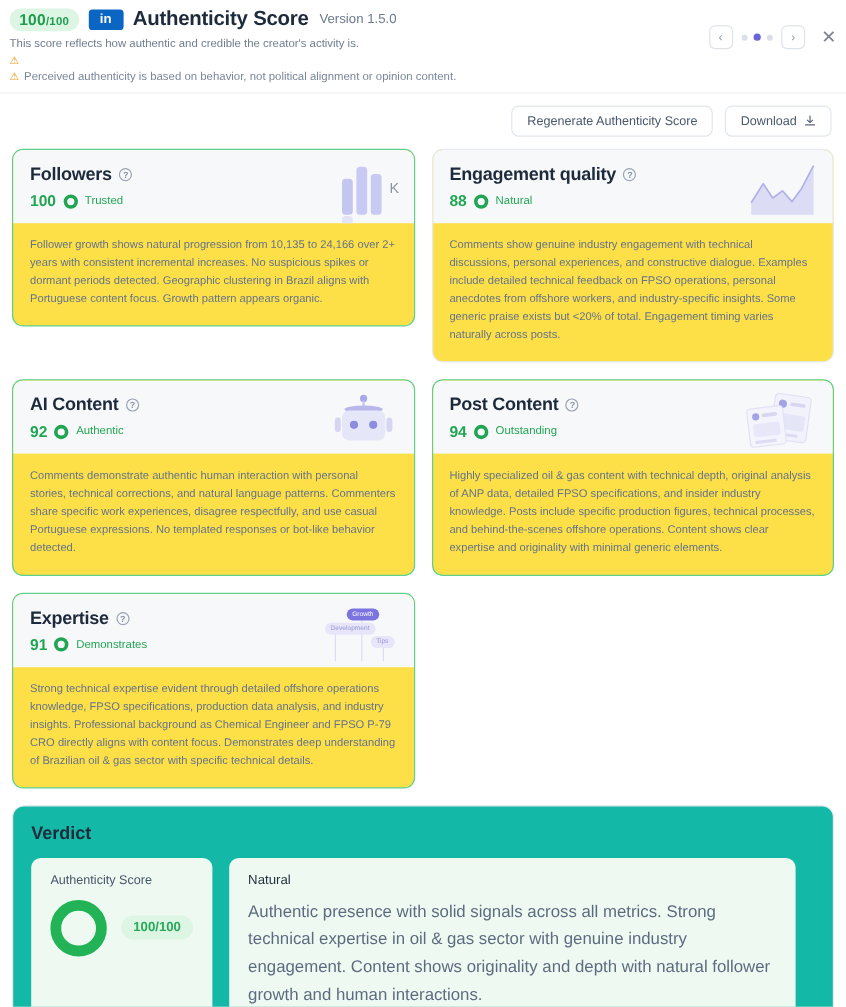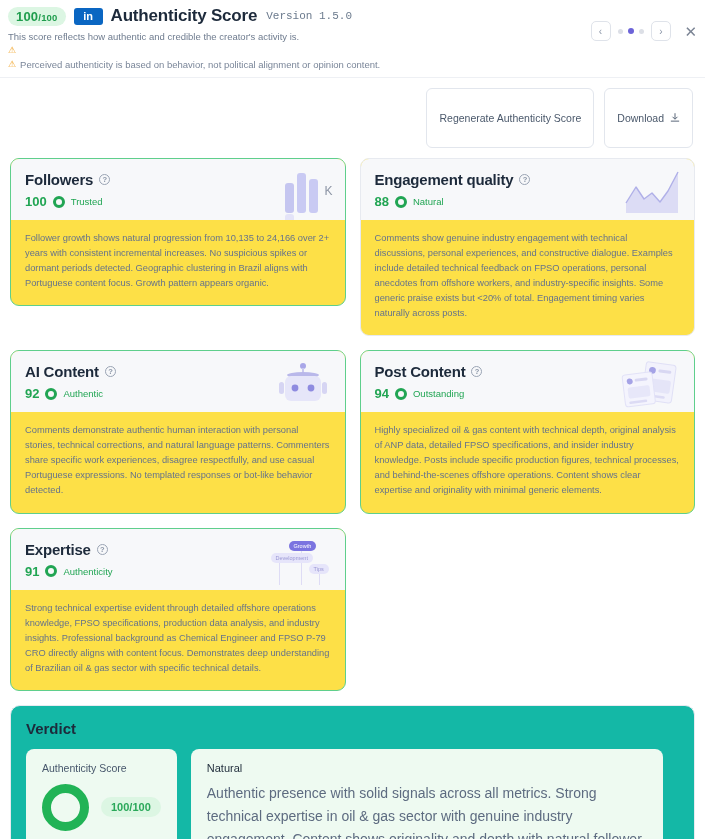--- a/index.html
+++ b/index.html
@@ -28,21 +28,21 @@
   }
   .score-pill .denom { font-size: 9.5px; font-weight: 700; }
   .li-icon {
     width: 29px; height: 17px; border-radius: 3px;
     background: #0a66c2; color: #fff;
     font-size: 11px; font-weight: 700;
     display: flex; align-items: center; justify-content: center;
     font-family: "Liberation Sans", sans-serif;
   }
   .app-title { font-size: 17px; font-weight: 700; color: #1d2a3b; letter-spacing: -.2px; }
-  .app-version { font-size: 11px; color: #6b7a8d; font-weight: 400; margin-left: 1px; font-family: Liberation Mono, monospace; }
+  .app-version { font-size: 11px; color: #6b7a8d; font-weight: 400; margin-left: 1px; }
   .subtitle { font-size: 9.5px; color: #6f7c8f; margin-top: 5px; }
   .warn-line {
     font-size: 9.5px; color: #7a8699; margin-top: 4px;
     display: flex; align-items: center; gap: 4px;
   }
   .warn-ico { color: #f0a020; font-size: 9px; line-height: 1; }
 
   .pager {
     position: absolute; right: 34px; top: 21px;
     display: flex; align-items: center; gap: 7px;
@@ -61,21 +61,21 @@
     font-weight: 300;
   }
 
   
   .toolbar {
     display: flex; justify-content: flex-end; gap: 10px;
     padding: 10px 12px 0 0;
   }
   .tb-btn {
     background: #fff; border: 1px solid #e2e6ed; border-radius: 6px;
-    padding: 23px 12px; font-size: 10.5px; color: #4a586b;
+    padding: 6px 12px; font-size: 10.5px; color: #4a586b;
     cursor: pointer; display: flex; align-items: center; gap: 6px;
     font-family: "Liberation Sans", sans-serif;
   }
 
   
   .grid {
     display: grid; grid-template-columns: 1fr 1fr;
     gap: 14px; padding: 10px 10px 0 10px;
     align-items: start;
   }
@@ -315,21 +315,21 @@
 
   <div class="card green">
     <div class="card-head">
       <div class="card-title">
         <span>Expertise</span>
         <span class="q-ico">?</span>
       </div>
       <div class="score-row">
         <span class="score-num">91</span>
         <span class="ring"></span>
-        <span class="status-lbl">Authenticity</span>
+        <span class="status-lbl">Demonstrates</span>
       </div>
       <div class="deco">
         <div class="tags">
           <div class="tline" style="left:30px;top:12px;height:34px;"></div>
           <div class="tline" style="left:8px;top:22px;height:24px;"></div>
           <div class="tline" style="left:48px;top:30px;height:16px;"></div>
           <div class="tag fill" style="left:18px;top:2px;">Growth</div>
           <div class="tag ghost" style="left:0px;top:14px;">Development</div>
           <div class="tag ghost" style="left:38px;top:25px;">Tips</div>
         </div>

